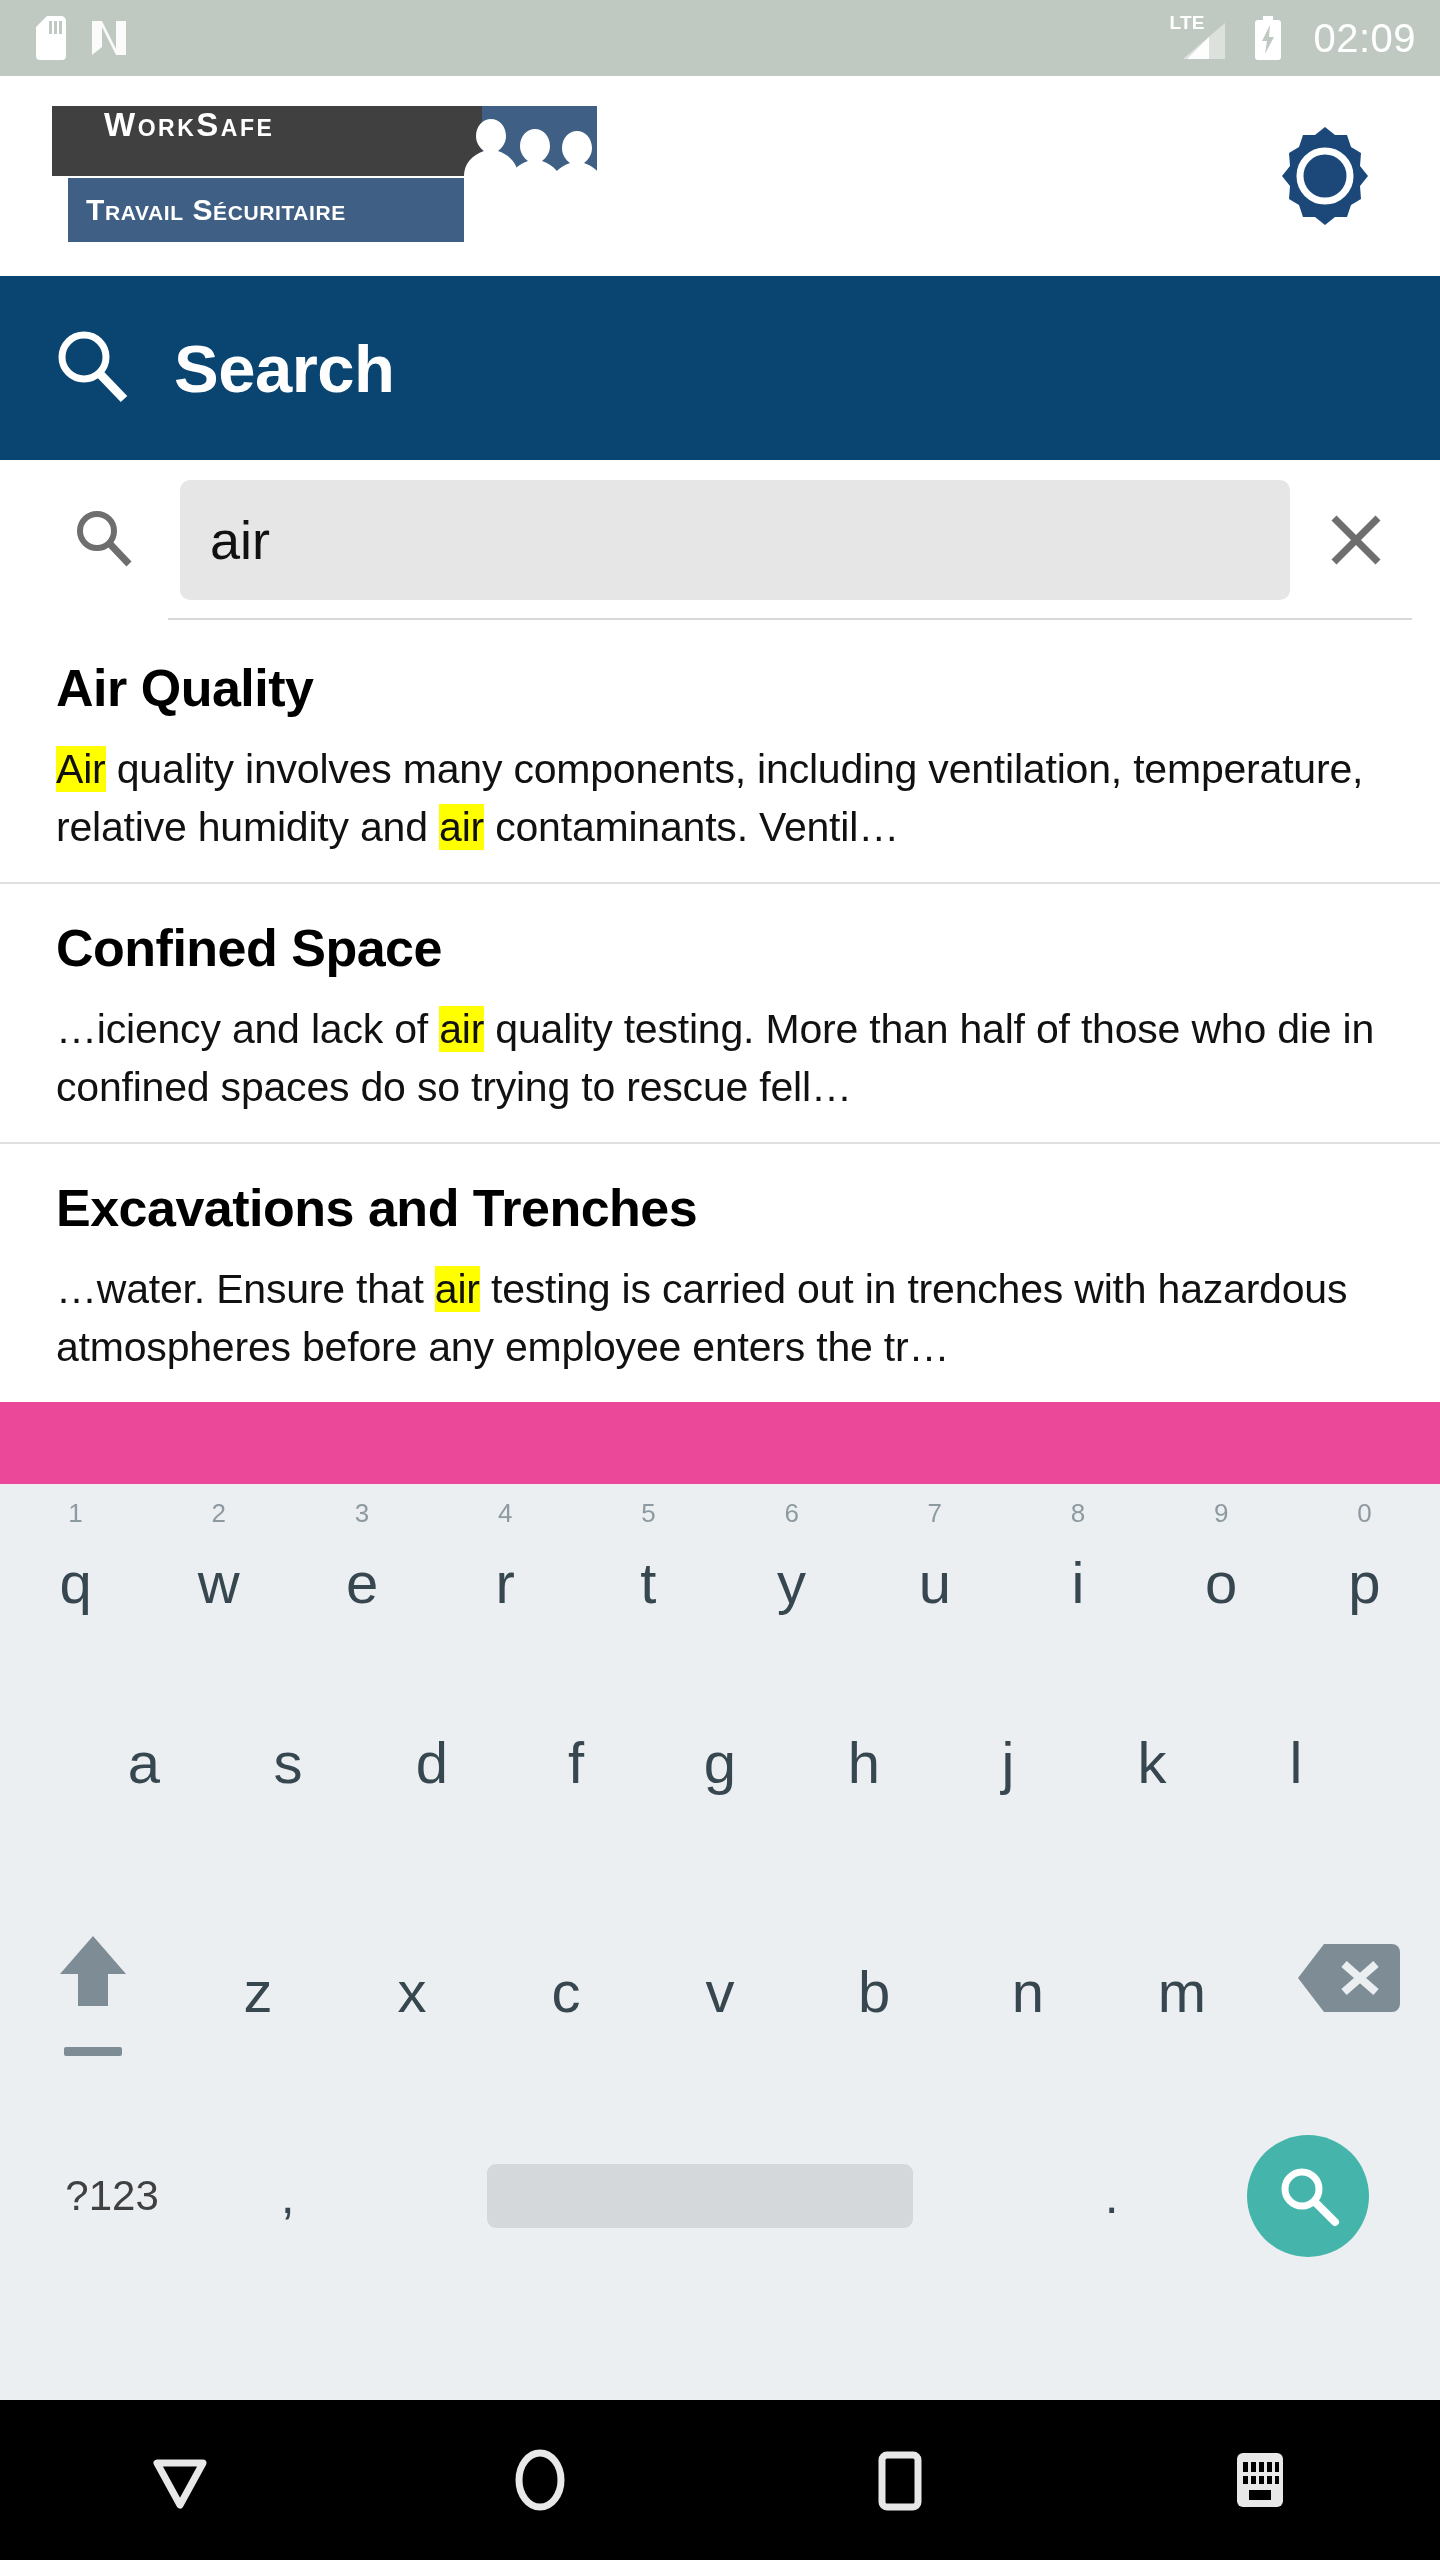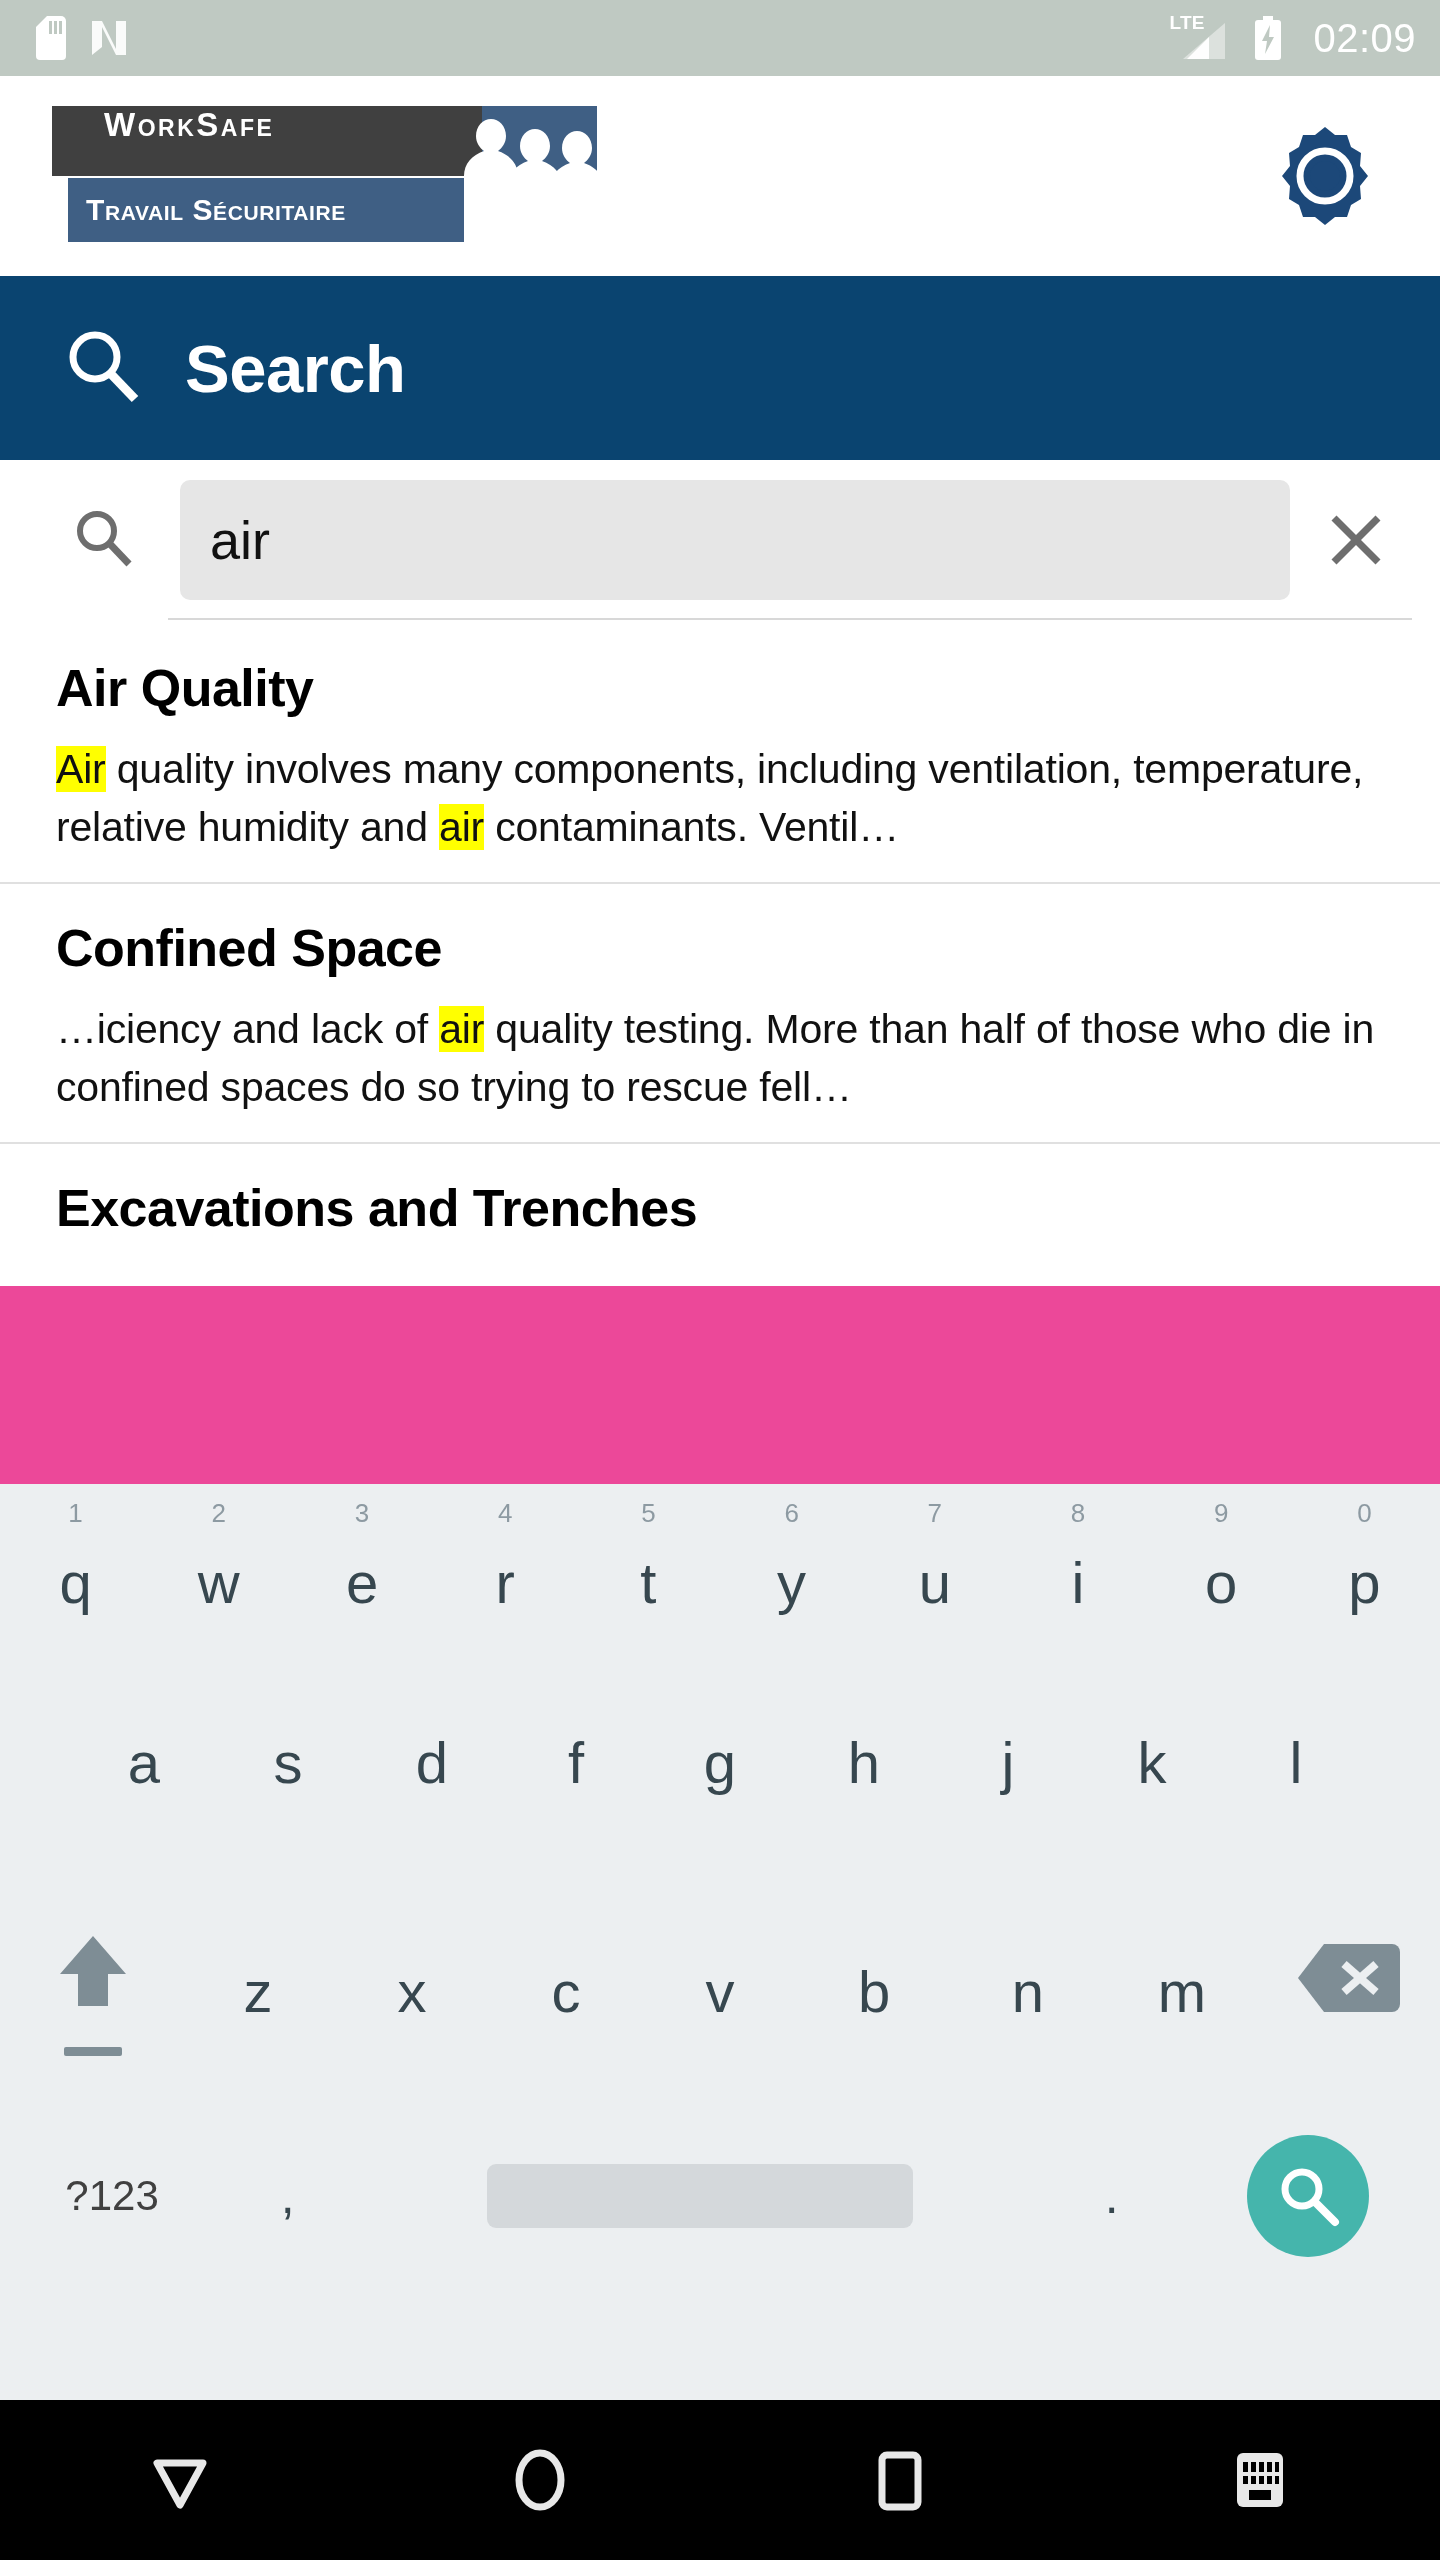--- a/index.html
+++ b/index.html
@@ -75,21 +75,21 @@
   }
   .logo svg.people { position:absolute; left:390px; top:0; }
   .gear-btn {
     margin-left:auto; margin-right:56px; width:118px; height:118px;
     display:flex; align-items:center; justify-content:center;
   }
 
   
   .searchheader {
     position:absolute; top:276px; left:0; width:1440px; height:184px;
-    background:#0a4470; display:flex; align-items:center;padding-left:11px;
+    background:#0a4470; display:flex; align-items:center;
   }
   .searchheader .mag { margin-left:52px; }
   .searchheader .title {
     color:#ffffff; font-size:67px; font-weight:700; margin-left:44px;
     letter-spacing:-0.5px;
   }
 
   
   .searchfield {
     position:absolute; top:460px; left:0; width:1440px; height:160px;
@@ -275,20 +275,21 @@
     <div class="divider"></div>
 
     <div class="result">
       <div class="r-title">Confined Space</div>
       <div class="r-snippet"><span>…iciency and lack of </span><mark>air</mark><span> quality testing. More than half of those who die in confined spaces do so trying to rescue fell…</span></div>
     </div>
     <div class="divider"></div>
 
     <div class="result">
       <div class="r-title">Excavations and Trenches</div>
+      <div class="r-snippet"><span>…water. Ensure that </span><mark>air</mark><span> testing is carried out in trenches with hazardous atmospheres before any employee enters the tr…</span></div>
     </div>
 
   </div>
 
   <div class="keyboard">
 
     <div class="kb-row r1" id="kb-row1">
         <div class="key">
           <span class="num">1</span>
           <span class="glyph">q</span>

